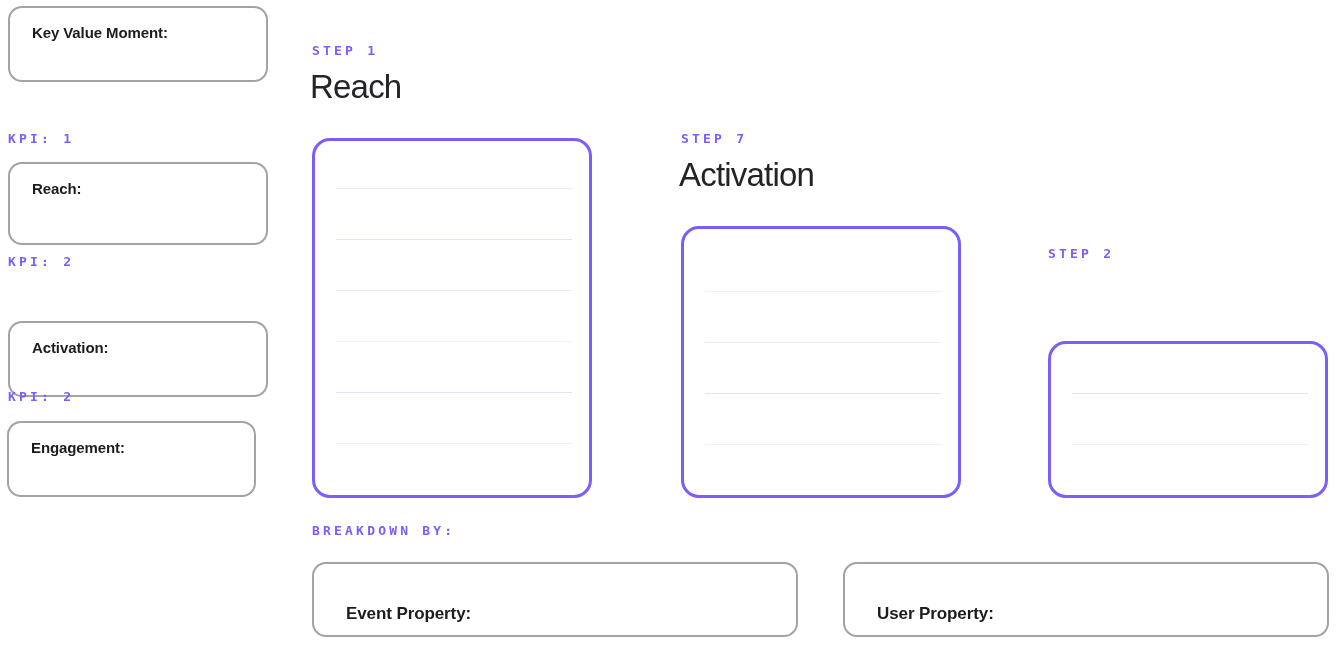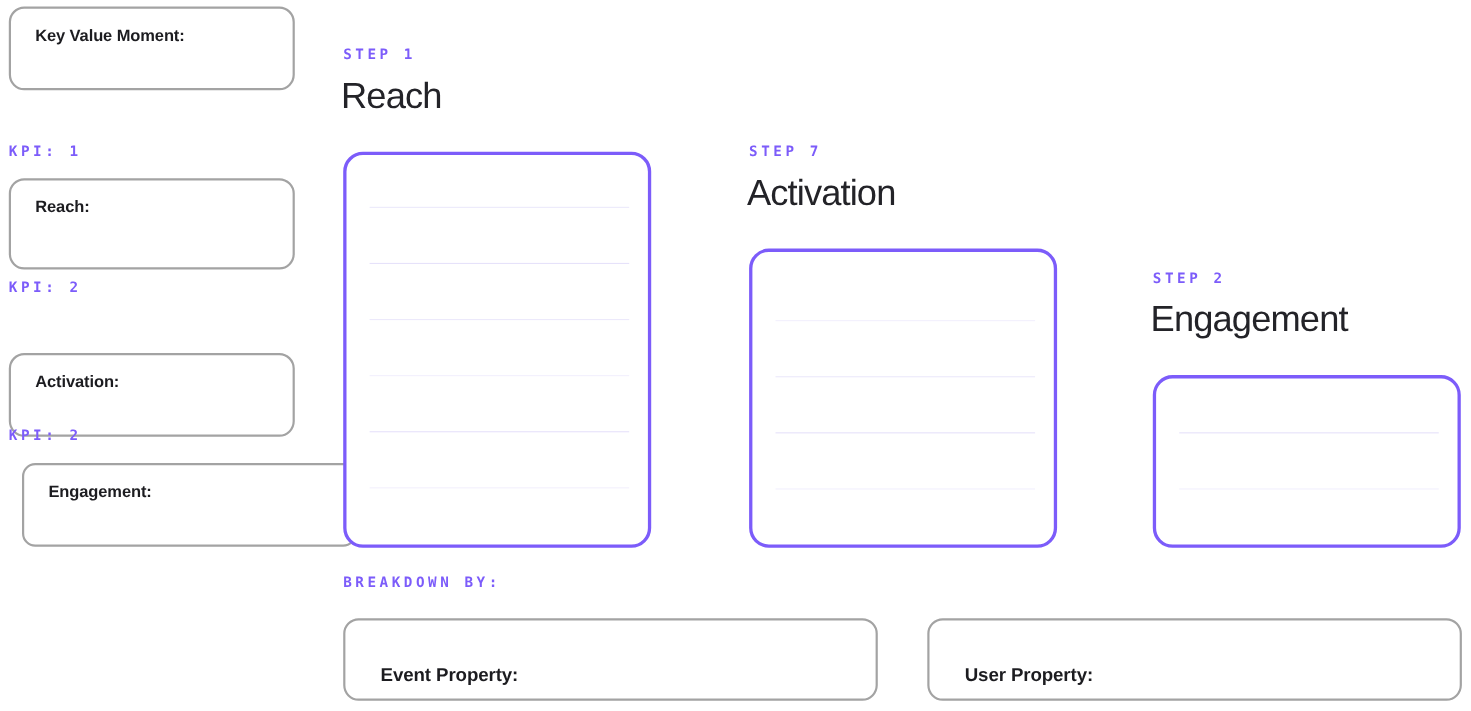--- a/index.html
+++ b/index.html
@@ -99,21 +99,21 @@
   <div class="card light" style="left:8px; top:162px; width:260px; height:83px;">
     <div class="card-label">Reach:</div>
   </div>
 
   <div class="eyebrow" style="left:8px; top:254px;">KPI: 2</div>
   <div class="card light" style="left:8px; top:285px; width:260px; height:76px;margin-top:36px;">
     <div class="card-label">Activation:</div>
   </div>
 
   <div class="eyebrow" style="left:8px; top:389px;">KPI: 2</div>
-  <div class="card light" style="left:20px; top:421px; width:304px; height:76px;border-radius:12px;">
+  <div class="card light" style="left:7px; top:421px; width:249px; height:76px;">
     <div class="card-label">Engagement:</div>
   </div>
 
   <div class="eyebrow" style="left:312px; top:43px;">STEP 1</div>
   <div class="step-title" style="left:310px; top:70px;">Reach</div>
 
   <div class="card accent" style="left:312px; top:138px; width:280px; height:360px;">
     <div class="rule" style="left:21px; top:47px;  width:236px;"></div>
     <div class="rule alt" style="left:21px; top:98px;  width:236px;"></div>
     <div class="rule" style="left:21px; top:149px; width:236px;"></div>
@@ -126,21 +126,20 @@
   <div class="step-title" style="left:679px; top:158px;text-align:right;">Activation</div>
 
   <div class="card accent" style="left:681px; top:226px; width:280px; height:272px;">
     <div class="rule faint" style="left:21px; top:62px;  width:236px;"></div>
     <div class="rule" style="left:21px; top:113px; width:236px;"></div>
     <div class="rule alt" style="left:21px; top:164px; width:236px;"></div>
     <div class="rule faint" style="left:21px; top:215px; width:236px;"></div>
   </div>
 
   <div class="eyebrow" style="left:1048px; top:246px;">STEP 2</div>
-  <div class="step-title" style="left:1046px; top:273px;">Engagement</div>
 
   <div class="card accent" style="left:1048px; top:341px; width:280px; height:157px;">
     <div class="rule alt" style="left:21px; top:49px;  width:236px;"></div>
     <div class="rule faint" style="left:21px; top:100px; width:236px;"></div>
   </div>
 
   <div class="eyebrow" style="left:312px; top:523px;text-align:center;">BREAKDOWN BY:</div>
 
   <div class="card light" style="left:312px; top:562px; width:486px; height:75px;">
     <div class="card-label big">Event Property:</div>

